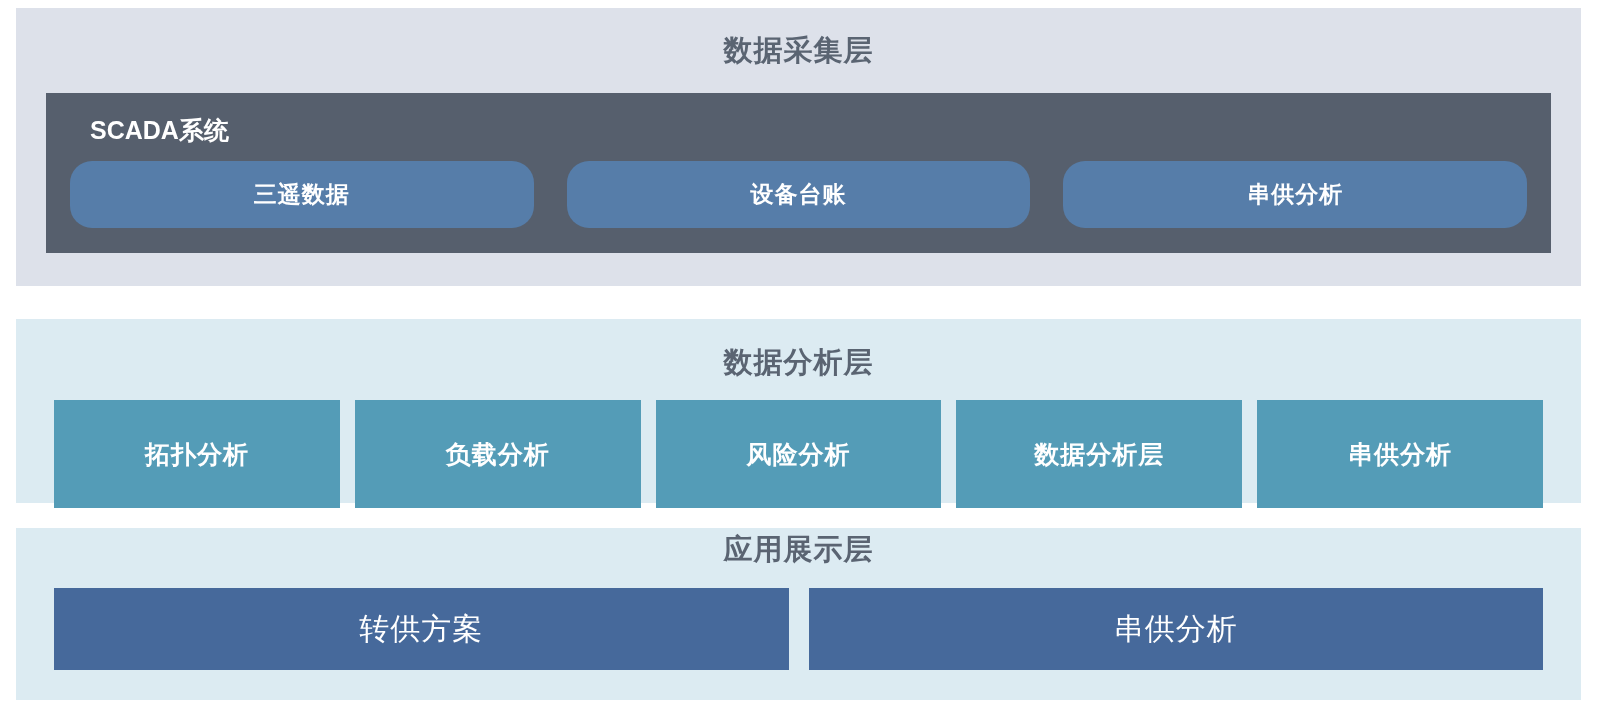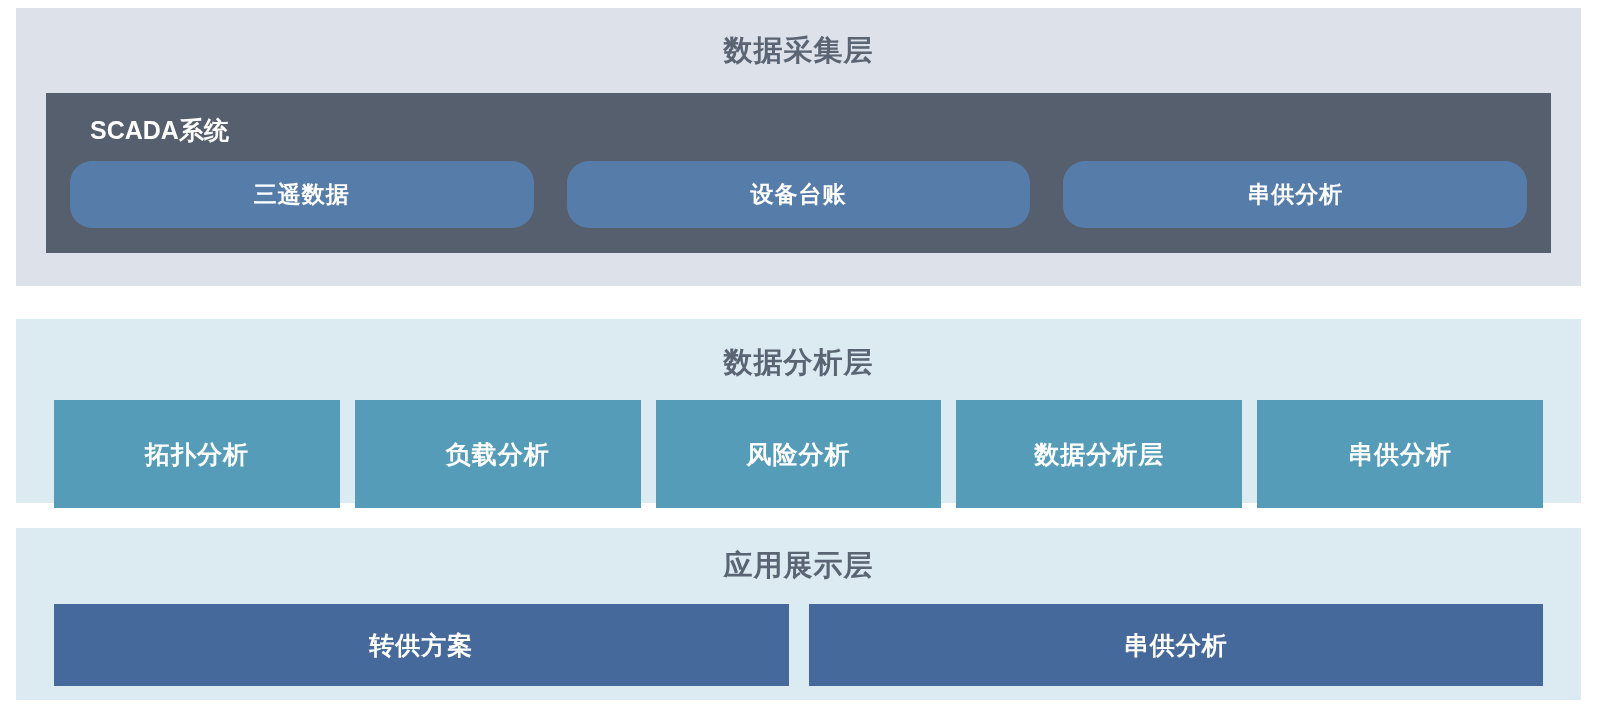--- a/index.html
+++ b/index.html
@@ -102,37 +102,36 @@
     font-size: 25px;
     font-weight: bold;
     letter-spacing: 1px;
   }
 
   
   .layer-application {
     height: 172px;
     background: var(--section23-bg, #dcebf2);
     box-sizing: border-box;
-    padding-top: 16px;
   }
   .layer-application .layer-title {
     height: 44px;
     display: flex;
     align-items: center;
     justify-content: center;
   }
   .application-row {
     margin: 16px 38px 0;
     gap: 20px;
   }
   .application-box {
     height: 82px;
     background: var(--app-box-bg, #46699b);
-    font-size: 25px;
-    font-weight: bold;
+    font-size: 30px;
+    font-weight: normal;
     letter-spacing: 1px;
   }
 </style>
 </head>
 <body>
 
 <div class="canvas">
 
   <section class="layer layer-collection">
     <div class="layer-title">数据采集层</div>

